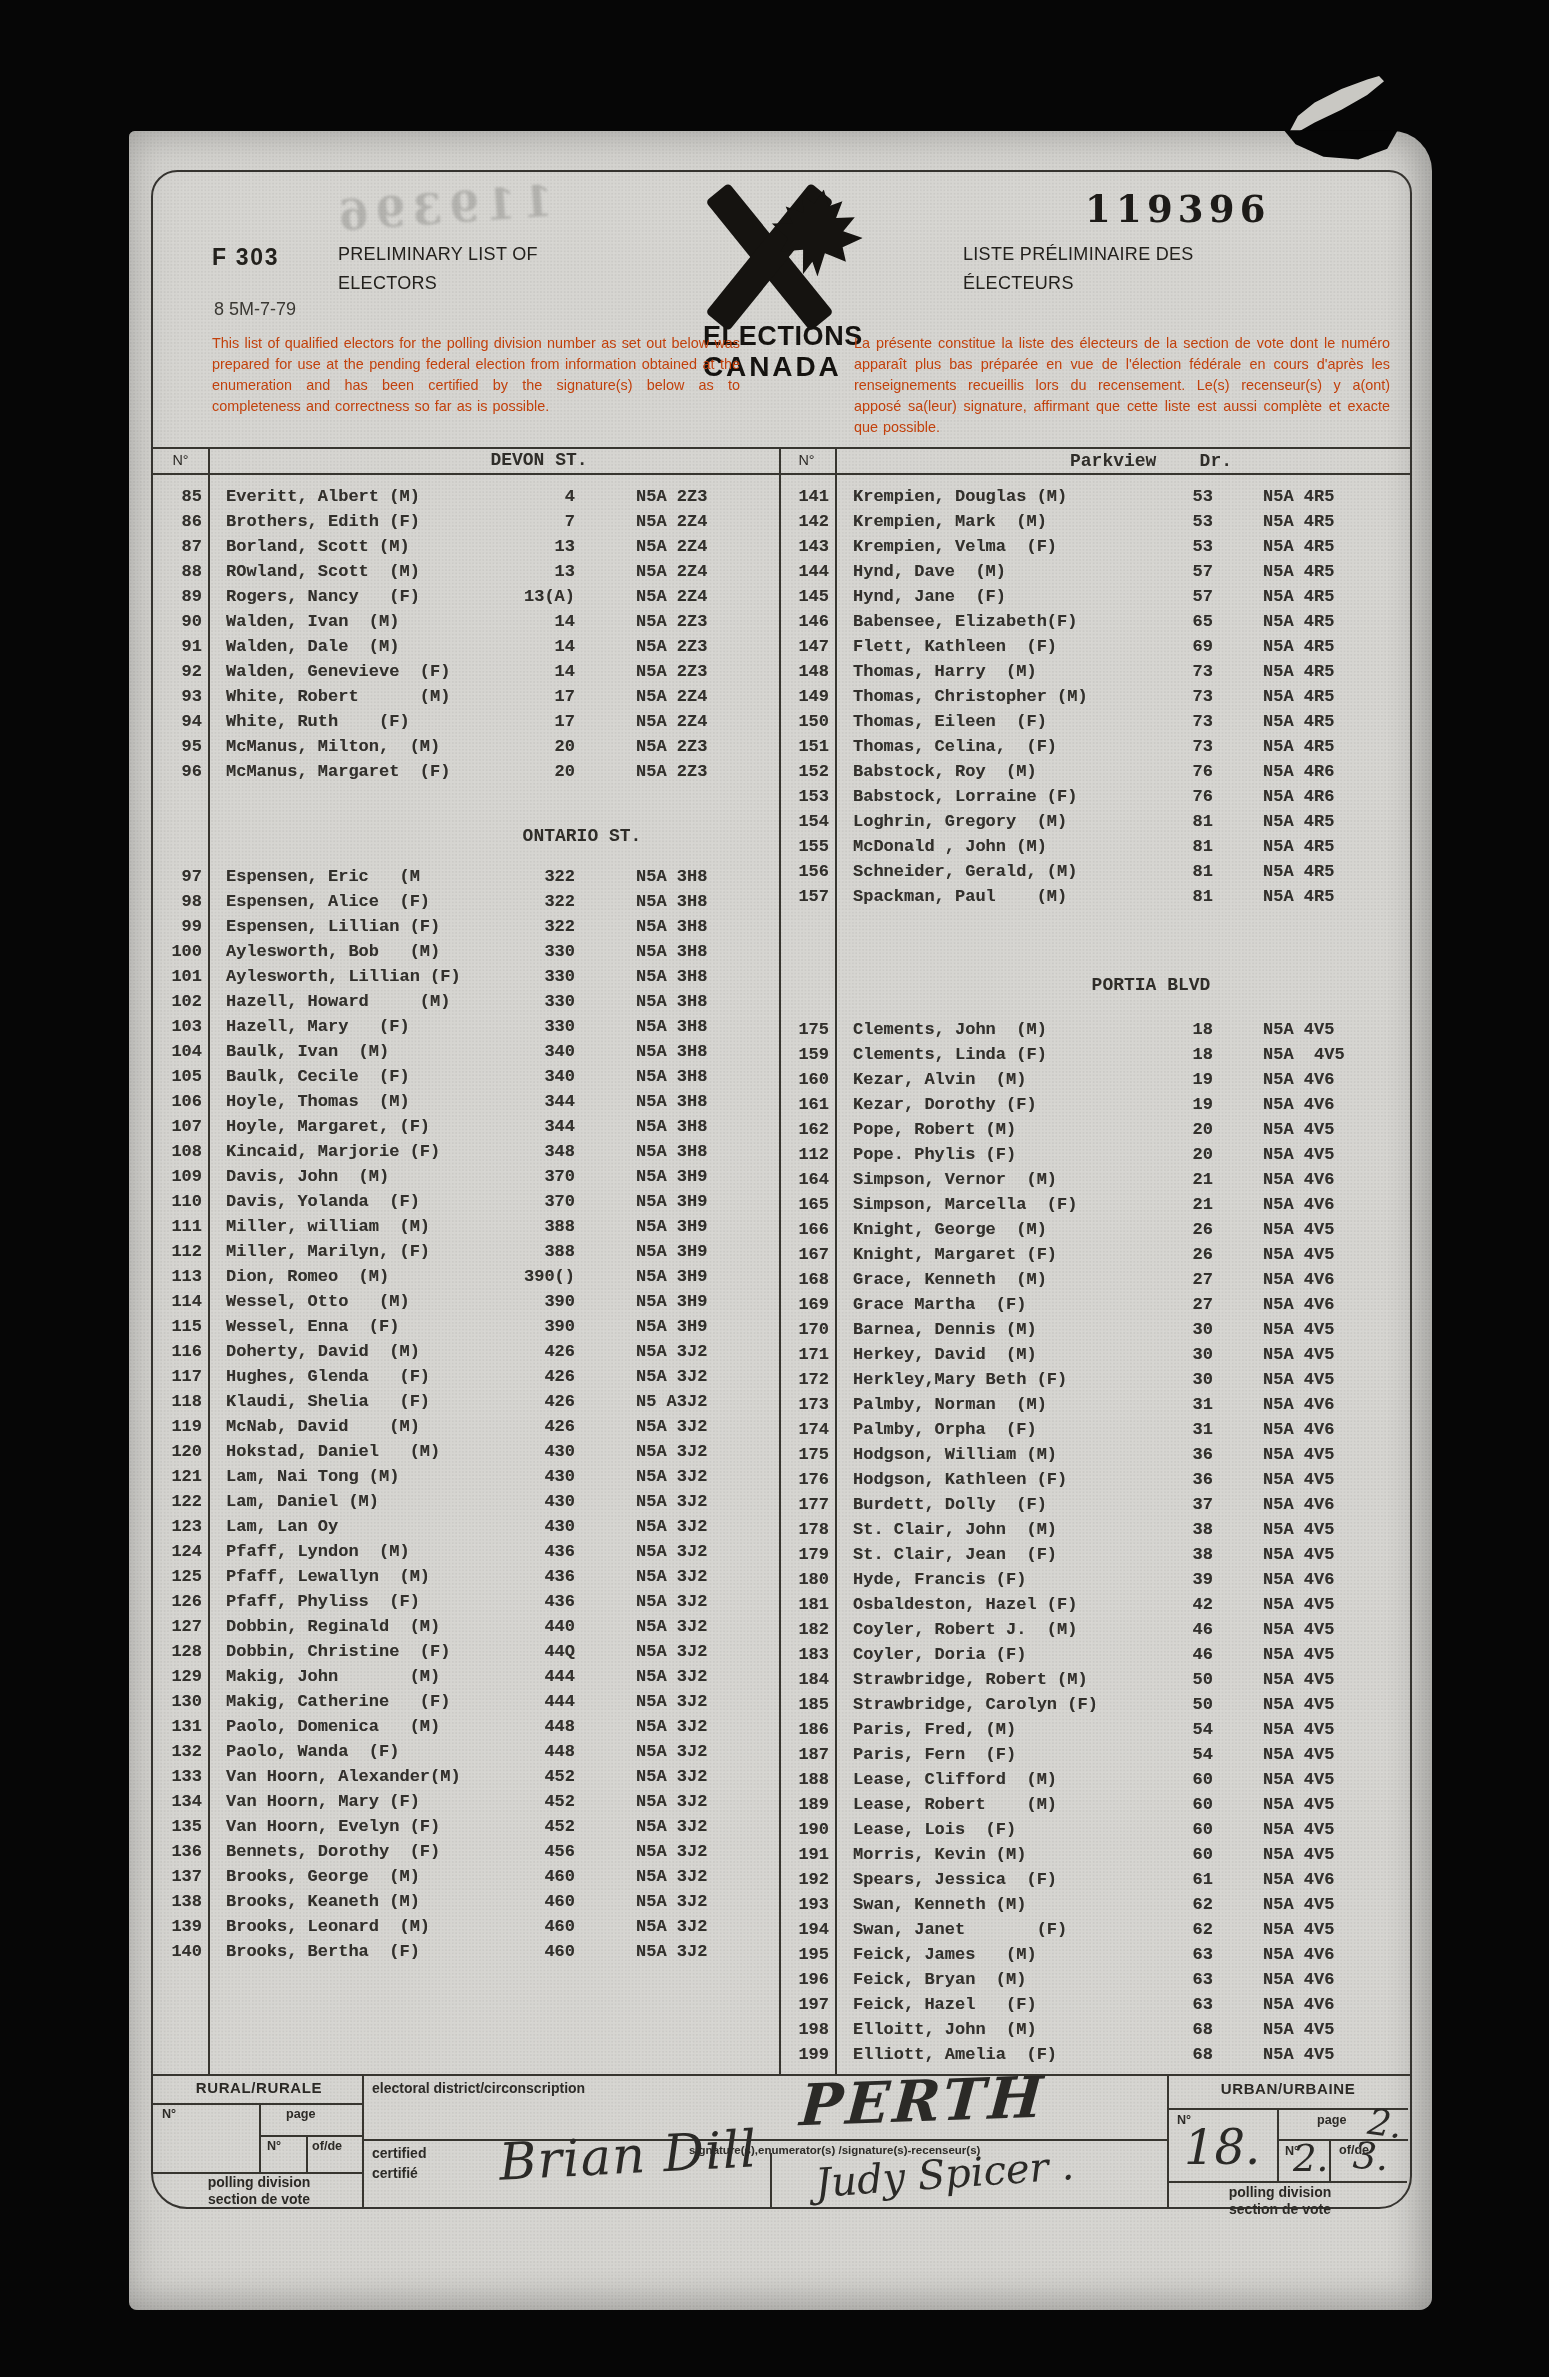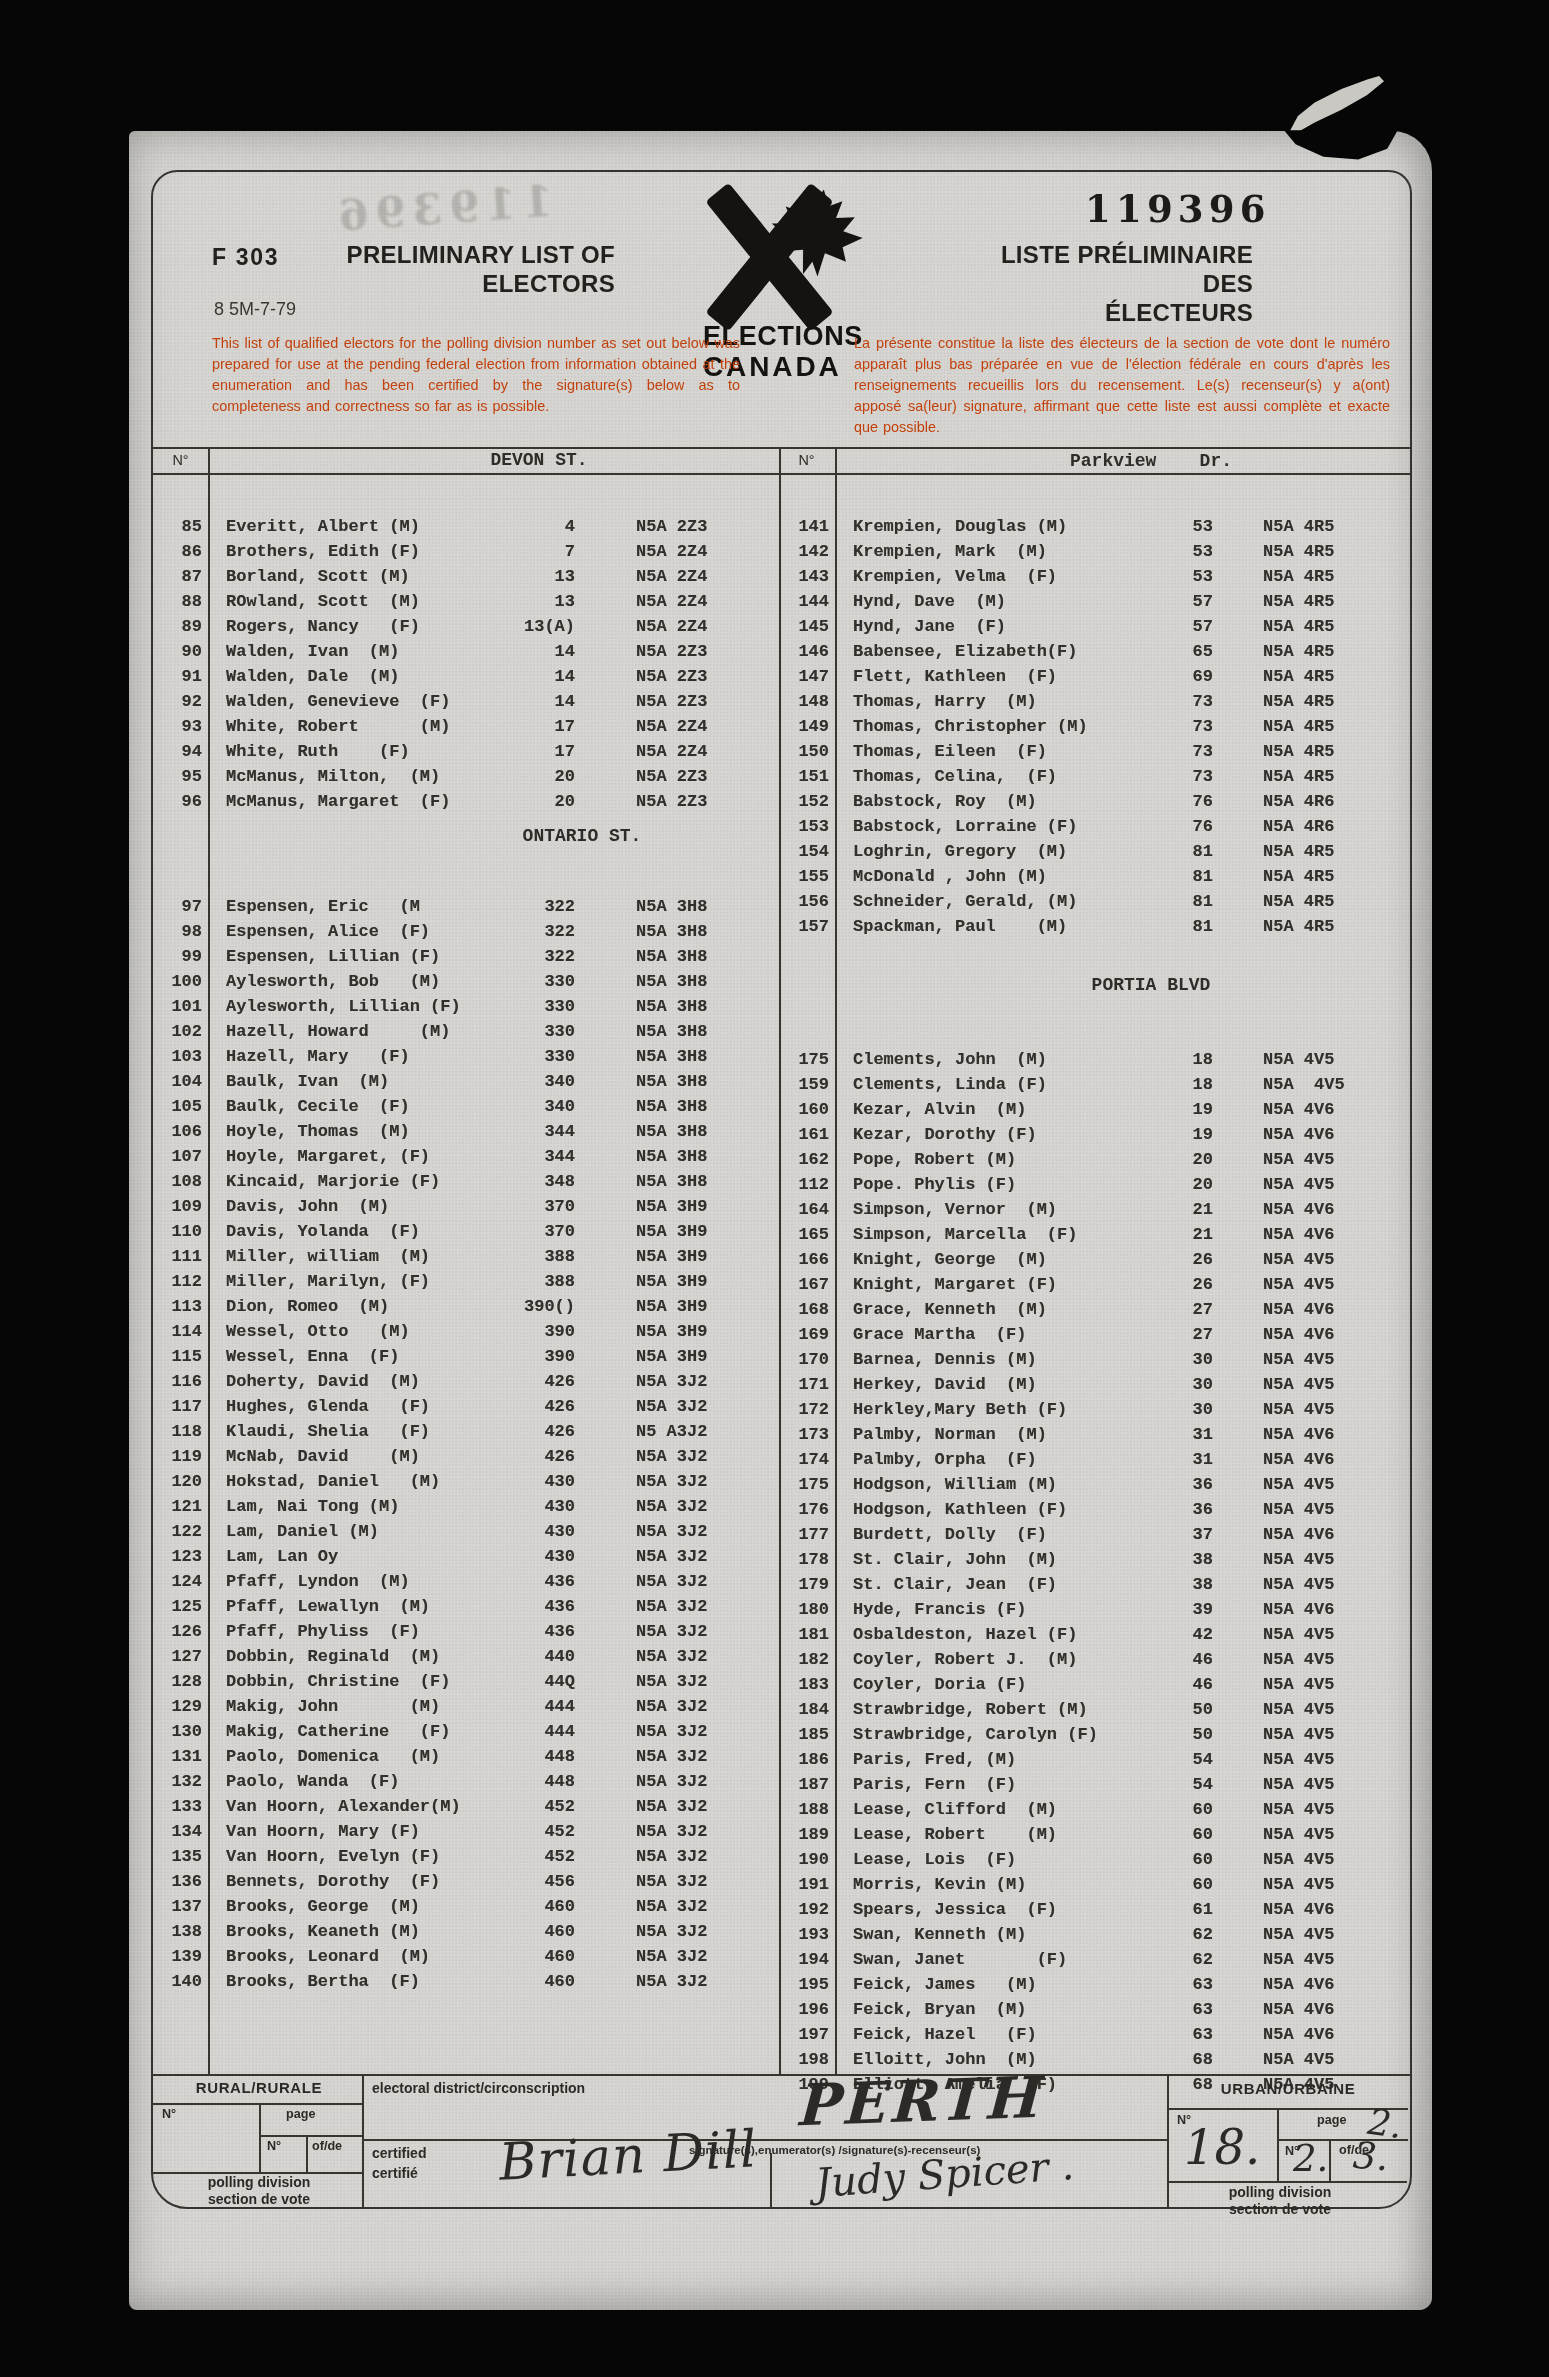--- a/index.html
+++ b/index.html
@@ -16,21 +16,21 @@
   .hl,.vl{position:absolute;background:#37352f;}
   .flap{position:absolute;left:1286px;top:76px;width:99px;height:59px;background:#c9c8c3;
         clip-path:polygon(3% 96%,12% 68%,29% 45%,56% 22%,82% 6%,94% 0%,99% 9%,82% 32%,56% 57%,29% 79%,13% 94%,5% 100%);}
   .notch{position:absolute;left:1284px;top:129px;width:116px;height:32px;background:#060606;
          clip-path:polygon(0% 4%,98% 4%,89% 62%,64% 95%,34% 87%,10% 48%);}
   .ghost-stamp{position:absolute;left:369px;top:182px;width:184px;font-family:"DejaVu Serif",serif;
         font-weight:bold;font-size:43px;letter-spacing:7px;color:rgba(82,80,76,.26);
         transform:scaleX(-1) rotate(4deg);filter:blur(0.9px);}
   .f303{position:absolute;left:212px;top:244px;font-size:23px;font-weight:bold;letter-spacing:1.7px;color:#23211d;}
   .print-code{position:absolute;left:214px;top:299px;font-size:18px;color:#3a3833;}
-  .title{position:absolute;text-align:right;font-weight:bold;font-size:24px;line-height:29px;
+  .title{position:absolute;text-align:left;font-weight:normal;font-size:18px;line-height:29px;
          letter-spacing:0.3px;color:#23211d;}
   .title-en{left:338px;top:240px;width:277px;}
   .title-fr{left:963px;top:240px;width:290px;}
   .serial{position:absolute;left:1085px;top:187px;font-family:"DejaVu Serif",serif;font-weight:bold;
           font-size:37px;letter-spacing:5.2px;color:#1d1b18;}
   .intro{position:absolute;font-size:14.4px;line-height:21px;text-align:justify;color:#c2410c;word-spacing:1.1px;}
   .intro-en{left:212px;top:333px;width:528px;}
   .intro-fr{left:854px;top:333px;width:536px;}
   
   #logo{position:absolute;left:703px;top:189px;width:178px;height:198px;}
@@ -38,21 +38,21 @@
   #logo .b1{transform:rotate(51deg);}
   #logo .b2{transform:rotate(-51deg);}
   #logo .leaf{position:absolute;left:68px;top:0px;width:92px;height:87px;background:#151310;transform:rotate(9deg);
     clip-path:polygon(50% 0,58% 18%,72% 10%,68% 30%,88% 26%,78% 44%,100% 48%,80% 62%,86% 78%,62% 72%,58% 100%,50% 84%,42% 100%,38% 72%,14% 78%,20% 62%,0 48%,22% 44%,12% 26%,32% 30%,28% 10%,42% 18%);}
   #logo .lg1{position:absolute;left:0;top:132px;font-size:27px;font-weight:900;letter-spacing:0.6px;color:#151310;}
   #logo .lg2{position:absolute;left:0;top:162px;font-size:28px;font-weight:900;letter-spacing:2.9px;color:#151310;}
   .colno{position:absolute;width:55px;text-align:center;font-size:14.4px;color:#2c2a26;}
   .street{position:absolute;font-family:"Liberation Mono","DejaVu Sans Mono",monospace;
           font-weight:bold;font-size:18px;color:#2f2d29;white-space:pre;}
   .rows{position:absolute;font-family:"Liberation Mono","DejaVu Sans Mono",monospace;
-        font-weight:bold;font-size:17px;color:#32302c;text-shadow:0 0 0.6px rgba(40,38,34,.35);margin-top:30px;}
+        font-weight:bold;font-size:17px;color:#32302c;text-shadow:0 0 0.6px rgba(40,38,34,.35);}
   .row{position:relative;height:var(--rh,25px);}
   .row span{position:absolute;top:0;line-height:var(--rh,25px);}
   .c-num{left:0;width:44px;text-align:right;}
   .c-name{left:68px;white-space:pre;}
   .c-house{left:345px;width:72px;text-align:right;white-space:pre;}
   .c-postal{left:478px;white-space:pre;}
   .rt .c-house{left:356px;}
   .rt .c-postal{left:478px;}
   
   .flabel{position:absolute;font-size:14px;font-weight:bold;color:#2d2b27;}

